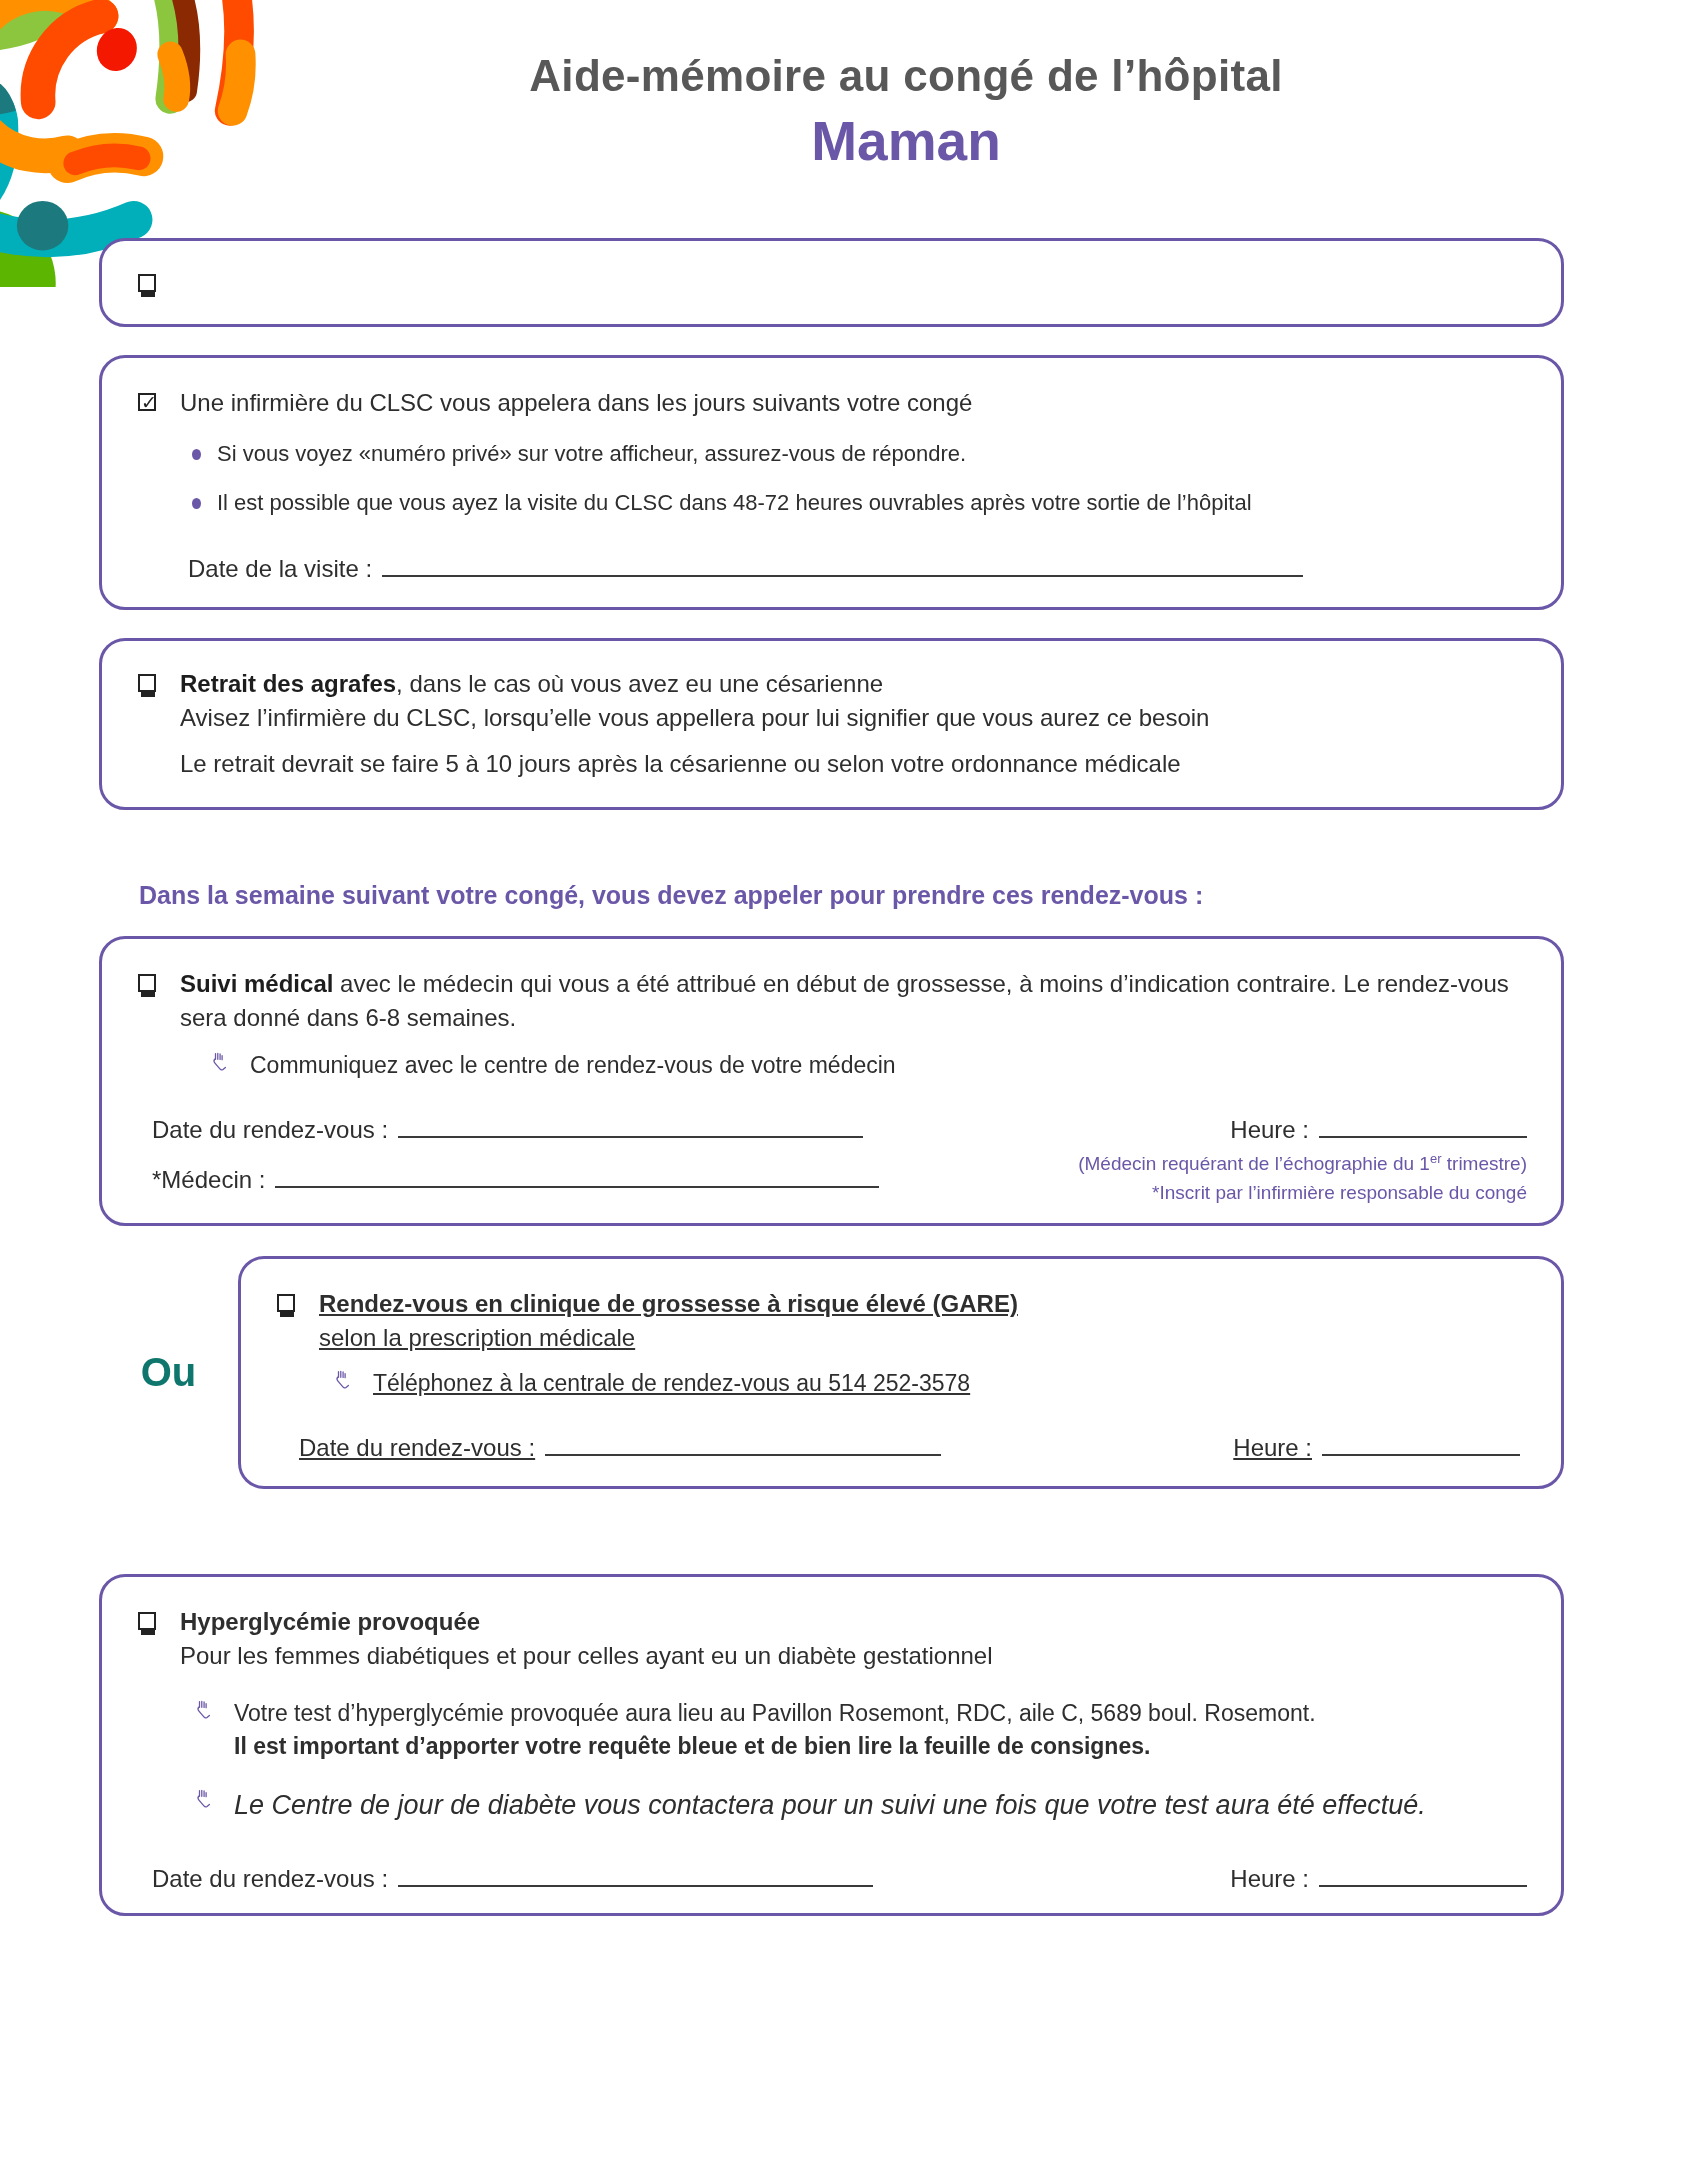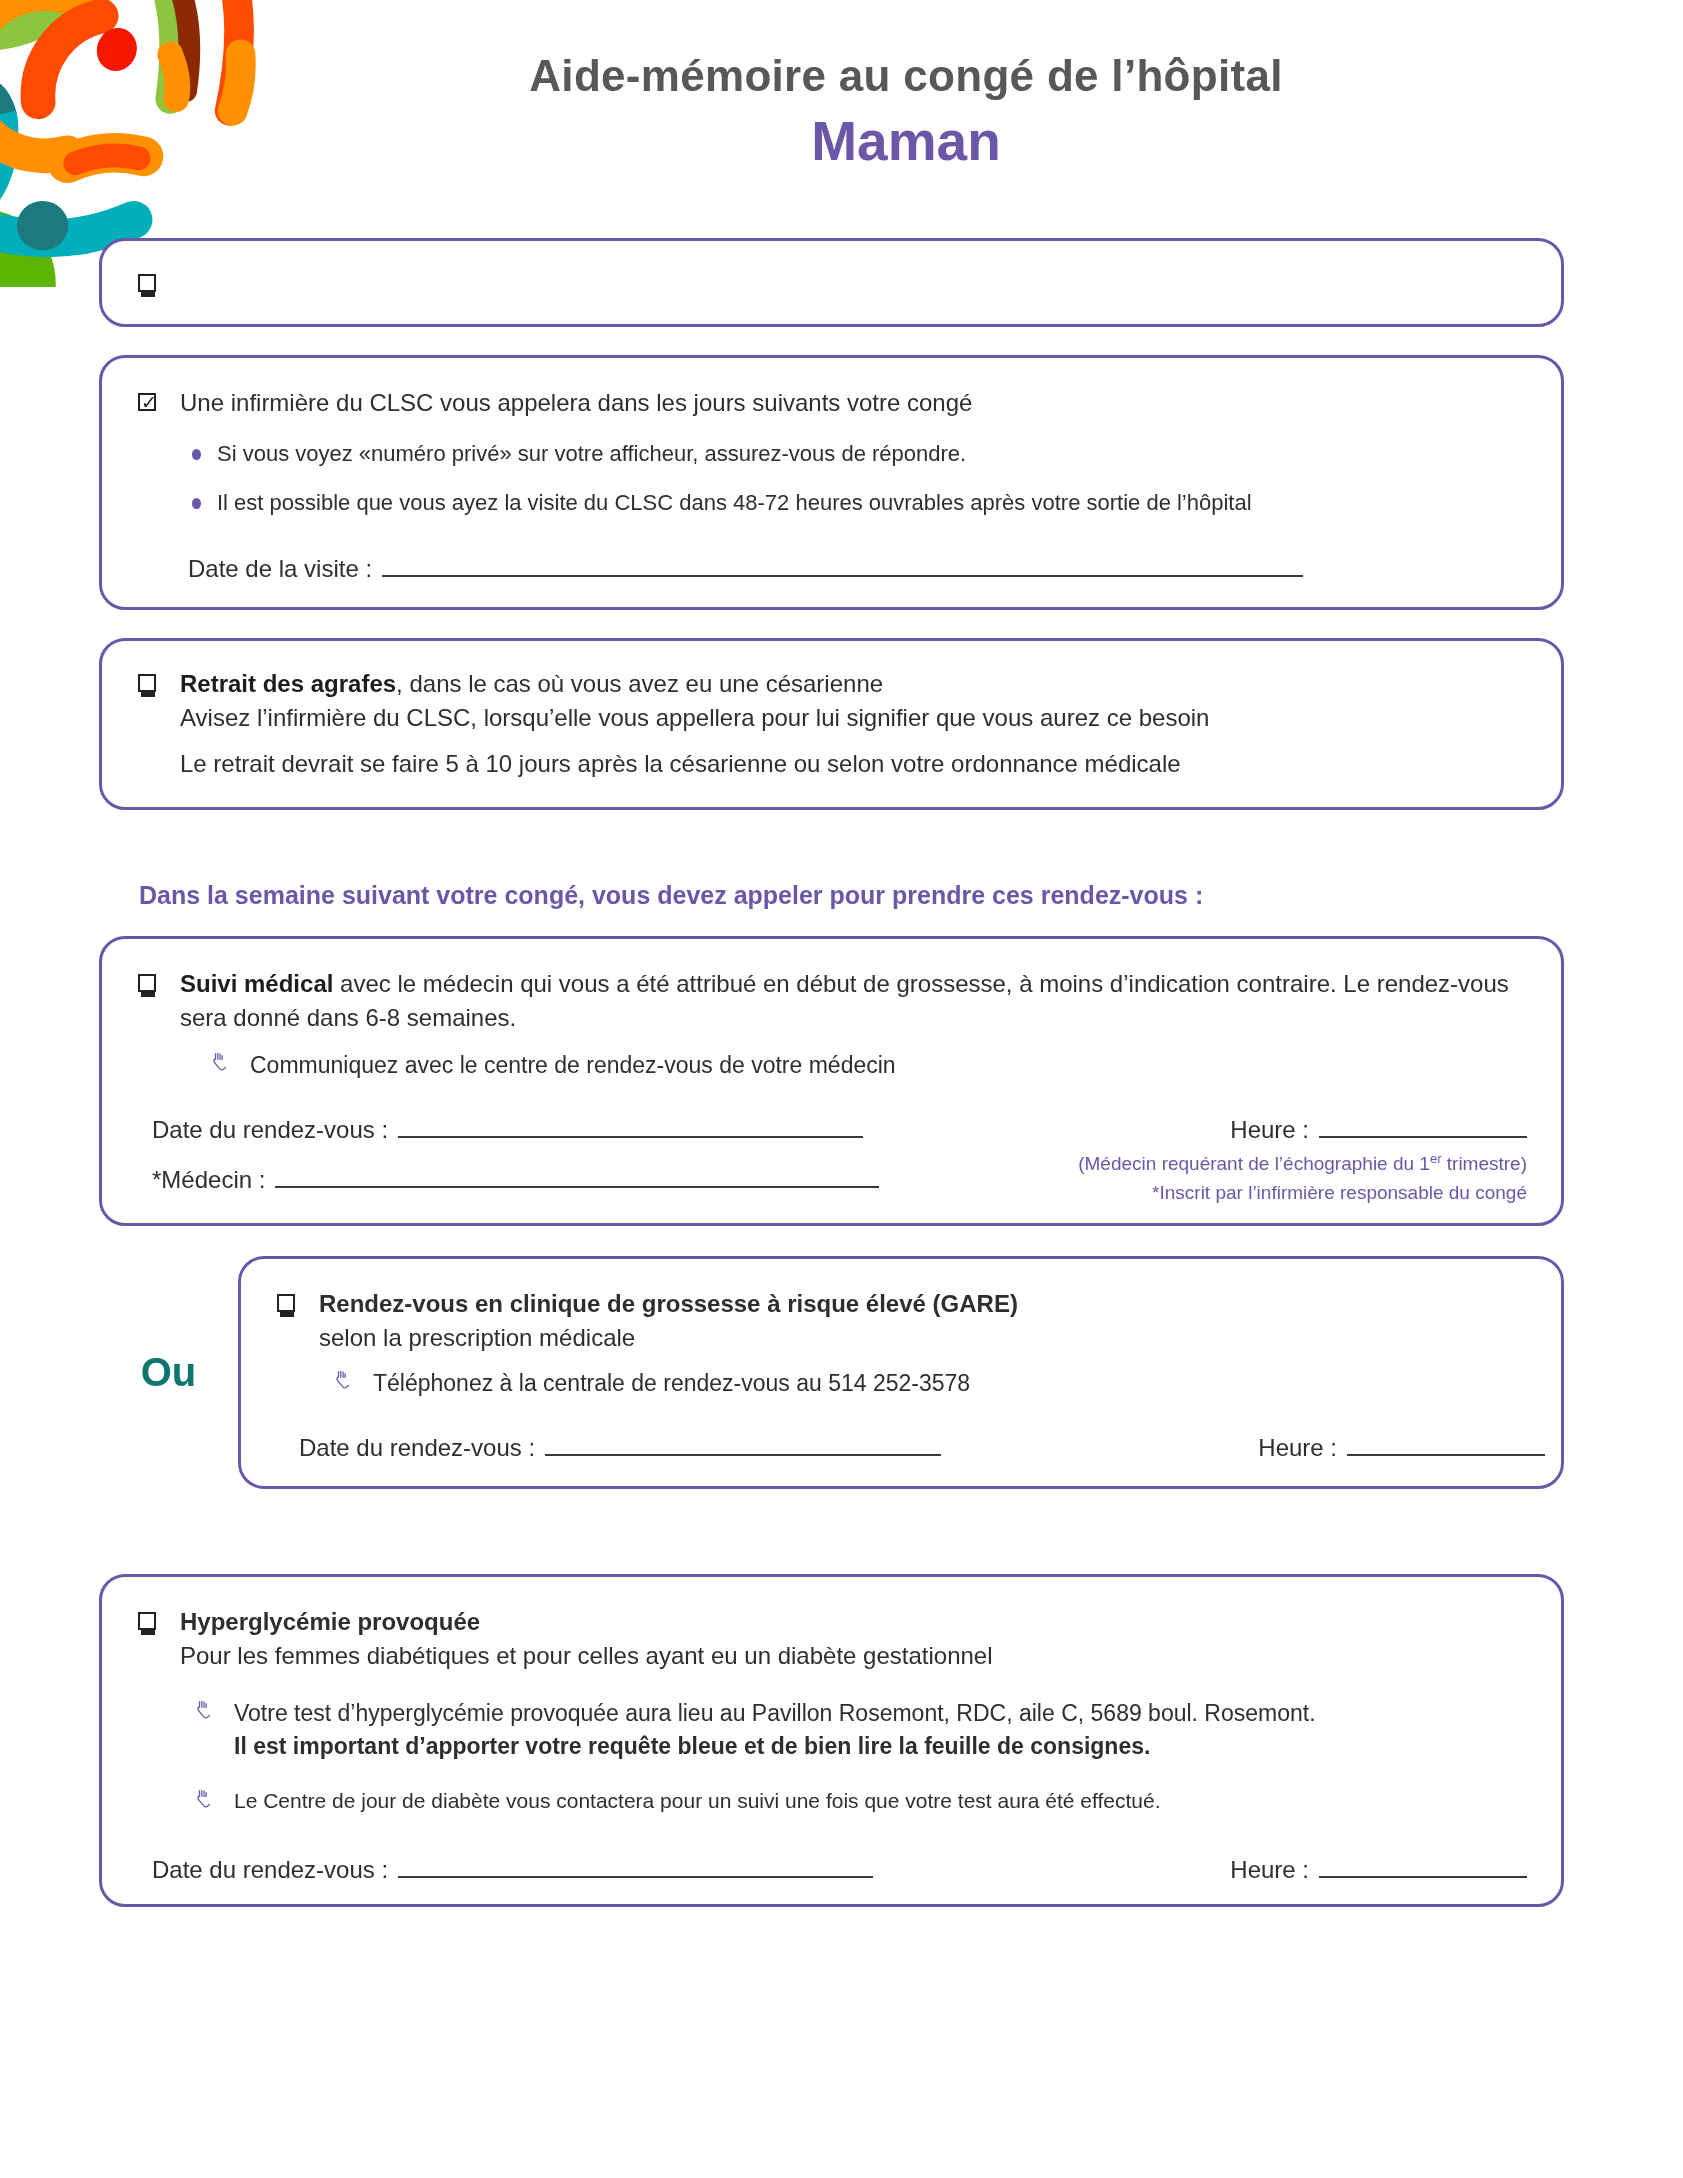--- a/index.html
+++ b/index.html
@@ -304,21 +304,21 @@
           </div>
         </div>
       </div>
     </div>
   </div>
 
   <div style="display:flex; align-items:center; margin-top:30px;">
     <div style="flex:0 0 auto; width:139px; text-align:center;">
       <span class="ou">Ou</span>
     </div>
-    <div class="box" style="flex:1 1 auto; padding:28px 16px 24px 36px;">
+    <div class="box" style="flex:1 1 auto; padding:28px 41px 24px 36px;text-decoration:underline;">
       <div class="row">
         <span class="cbox empty">
             <span class="sq"></span>
           </span>
         <div style="flex:1 1 auto;">
           <div class="t bold">Rendez-vous en clinique de grossesse à risque élevé (GARE)</div>
           <div class="t">selon la prescription médicale</div>
           <div class="bullet-row" style="margin-left:14px; margin-top:12px;">
             <span class="hand">
               <svg viewBox="0 0 24 24" width="22" height="22" fill="none" stroke="#6B57A8" stroke-width="1.4">
@@ -367,21 +367,21 @@
           </div>
         </div>
 
         <div class="bullet-row" style="margin-left:14px; margin-top:24px;">
           <span class="hand">
             <svg viewBox="0 0 24 24" width="22" height="22" fill="none" stroke="#6B57A8" stroke-width="1.4">
               <path d="M6 3 v6 M8.5 2.5 v6.5 M11 3.2 v6 M13.2 5 v4.5
                        M5 9 q-1.5 2 0.4 4.2 l5.4 6.3 q1.6 1.8 3.4 0.6 l2.6 -2.2" stroke-linecap="round" stroke-linejoin="round"></path>
             </svg>
           </span>
-          <div class="t" style="font-size:21px;">Le Centre de jour de diabète vous contactera pour un suivi une fois que votre test aura été effectué.</div>
+          <div class="t" style="font-size:27px;font-style:italic;">Le Centre de jour de diabète vous contactera pour un suivi une fois que votre test aura été effectué.</div>
         </div>
 
         <div style="display:flex; align-items:baseline; margin-top:40px; margin-left:-28px;">
           <div class="field">
             <span>Date du rendez-vous :</span>
             <span class="line" style="width:475px;"></span>
           </div>
           <div class="field" style="margin-left:auto;">
             <span>Heure :</span>
             <span class="line" style="width:208px;"></span>

